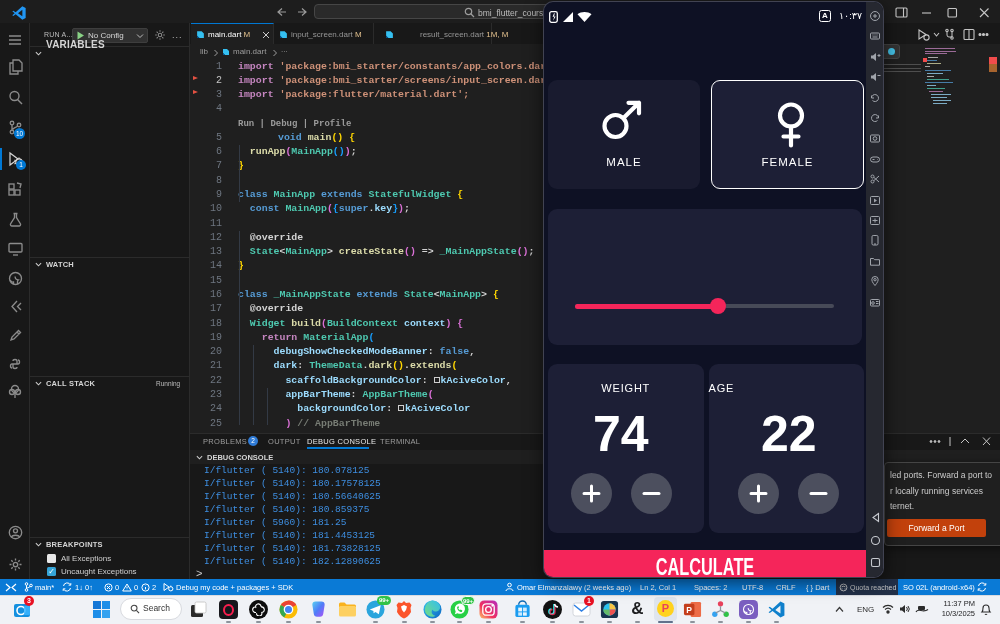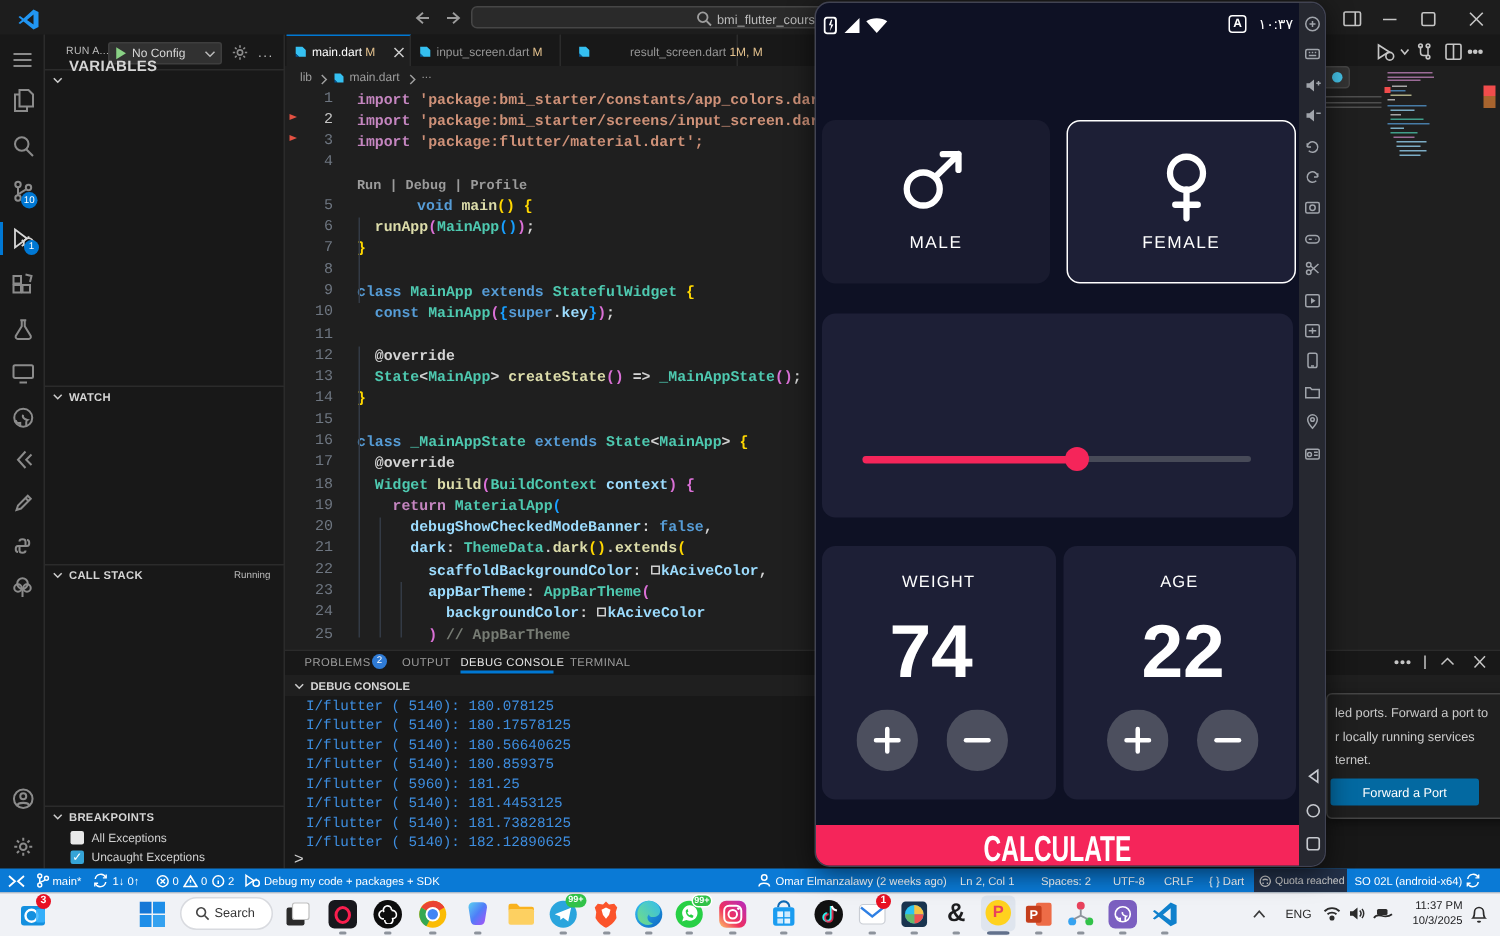--- a/index.html
+++ b/index.html
@@ -542,21 +542,21 @@
     <path d="M1 8 c1 -2 3 -2 5 -1.5 c2 .5 5 .5 7 -1" fill="none" stroke="#2b2b2b" stroke-width="1.2"></path>
     <rect x="3" y="2" width="7" height="4" rx="1" fill="#2b2b2b"></rect>
   </svg>
 <div class="abs" style="left:933px;top:599px;width:42px;text-align:right;font-size:7.5px;color:#1d1d1f;line-height:9.5px;">11:37 PM<br>10/3/2025</div>
 <svg class="abs" style="left:980px;top:603px" width="12" height="13" viewBox="0 0 12 13" fill="none" stroke="#2b2b2b" stroke-width="1.1">
     <path d="M2 9 c1 -1 1 -2.5 1 -4 a3 3 0 0 1 6 0 c0 1.5 0 3 1 4 Z"></path>
     <path d="M5 11 a1.2 1.2 0 0 0 2 0"></path>
   </svg>
 <div class="abs" style="left:884px;top:462px;width:130px;height:84px;background:#1f1f1f;border:1px solid #454545;border-radius:4px;box-shadow:0 2px 8px rgba(0,0,0,.5);"></div>
 <div class="abs" style="left:890px;top:468px;font-size:8.5px;color:#cccccc;line-height:15.5px;">led ports. Forward a port to<br>r locally running services<br>ternet.</div>
-<div class="abs" style="left:887px;top:519px;width:99px;height:18px;background:#0369a1;border-radius:2px;color:#fff;font-size:8.5px;text-align:center;line-height:18px;">Forward a Port</div>
+<div class="abs" style="left:887px;top:519px;width:99px;height:18px;background:#c2410c;border-radius:2px;color:#fff;font-size:8.5px;text-align:center;line-height:18px;">Forward a Port</div>
 <div class="abs" style="left:543px;top:1px;width:341px;height:577px;border-radius:10px;background:#0E1124;box-shadow:0 4px 18px rgba(0,0,0,.6);border:1px solid rgba(160,160,170,.35);overflow:hidden;">
 <div class="abs" style="left:322px;top:0;width:19px;height:577px;background:#262830;"></div>
 <svg class="abs" style="left:325px;top:8px" width="12" height="12" viewBox="0 0 12 12">
       <circle cx="6" cy="6" r="4.5" stroke="#a0a4ab" fill="none" stroke-width="1"></circle>
       <path d="M4 6 h4 M6 4 v4" stroke="#a0a4ab" fill="none" stroke-width="1"></path>
     </svg>
 <svg class="abs" style="left:325px;top:28.4px" width="12" height="12" viewBox="0 0 12 12">
       <rect x="1.5" y="3" width="9" height="6" rx="1" stroke="#a0a4ab" fill="none" stroke-width="1"></rect>
       <path d="M3.5 5 h1 M5.5 5 h1 M7.5 5 h1 M3.5 7 h5" stroke="#a0a4ab" fill="none" stroke-width="1"></path>
     </svg>
@@ -640,21 +640,21 @@
       <path d="M17 24.5 V43.5 M9.5 34.5 h15" stroke-linecap="round"></path>
     </svg>
 <div class="abs" style="left:167px;top:154px;width:153px;text-align:center;font-size:11.5px;letter-spacing:1px;color:#fff;">FEMALE</div>
 <div class="abs" style="left:4px;top:207px;width:314px;height:136px;border-radius:9px;background:#1D1F36;"></div>
 <div class="abs" style="left:31px;top:302px;width:259px;height:4px;border-radius:2px;background:#474A58;"></div>
 <div class="abs" style="left:31px;top:301.5px;width:143px;height:5px;border-radius:2.5px;background:#F5255A;"></div>
 <div class="abs" style="left:166px;top:296px;width:16px;height:16px;border-radius:8px;background:#F5255A;"></div>
 <div class="abs" style="left:4px;top:362px;width:155.5px;height:169px;border-radius:9px;background:#1D1F36;"></div>
 <div class="abs" style="left:164.5px;top:362px;width:155.5px;height:169px;border-radius:9px;background:#1D1F36;"></div>
 <div class="abs" style="left:4px;top:380px;width:155.5px;text-align:center;font-size:11px;letter-spacing:.8px;color:#fff;">WEIGHT</div>
-<div class="abs" style="left:164.5px;top:380px;width:155.5px;text-align:center;font-size:11px;letter-spacing:.8px;color:#fff;">AGE</div>
+<div class="abs" style="left:164.5px;top:380px;width:155.5px;font-size:11px;letter-spacing:.8px;color:#fff;">AGE</div>
 <div class="abs" style="left:-1px;top:406.5px;width:155.5px;text-align:center;font-size:50px;line-height:50px;font-weight:bold;color:#fff;">74</div>
 <div class="abs" style="left:167px;top:406.5px;width:155.5px;text-align:center;font-size:50px;line-height:50px;font-weight:bold;color:#fff;">22</div>
 <svg class="abs" style="left:27px;top:471px" width="41" height="41" viewBox="0 0 41 41">
       <circle cx="20.5" cy="20.5" r="20.5" fill="#4C4F5E"></circle>
       <path d="M13 20.5 h15 M20.5 13 v15" stroke="#fff" stroke-width="3" stroke-linecap="round"></path>
     </svg>
 <svg class="abs" style="left:87px;top:471px" width="41" height="41" viewBox="0 0 41 41">
       <circle cx="20.5" cy="20.5" r="20.5" fill="#4C4F5E"></circle>
       <path d="M13 20.5 h15" stroke="#fff" stroke-width="3" stroke-linecap="round"></path>
     </svg>

